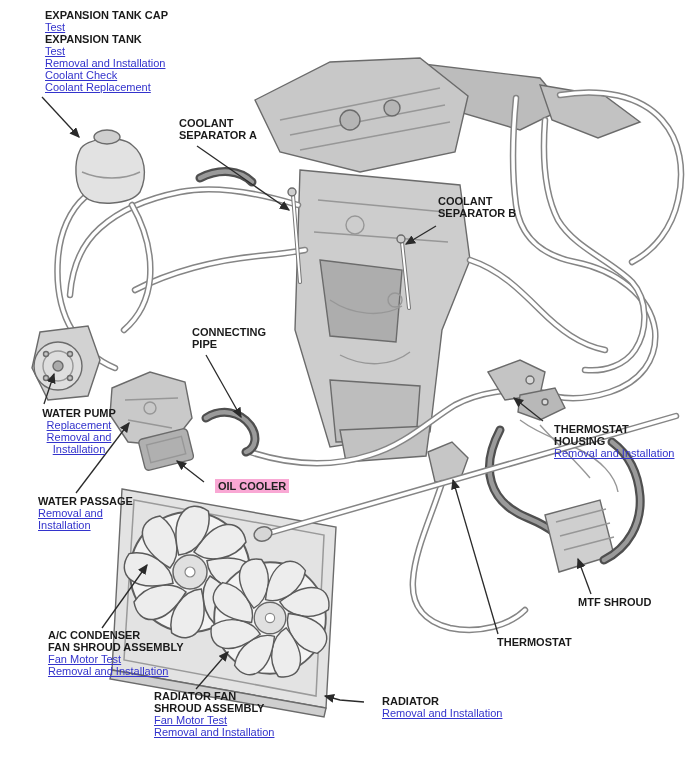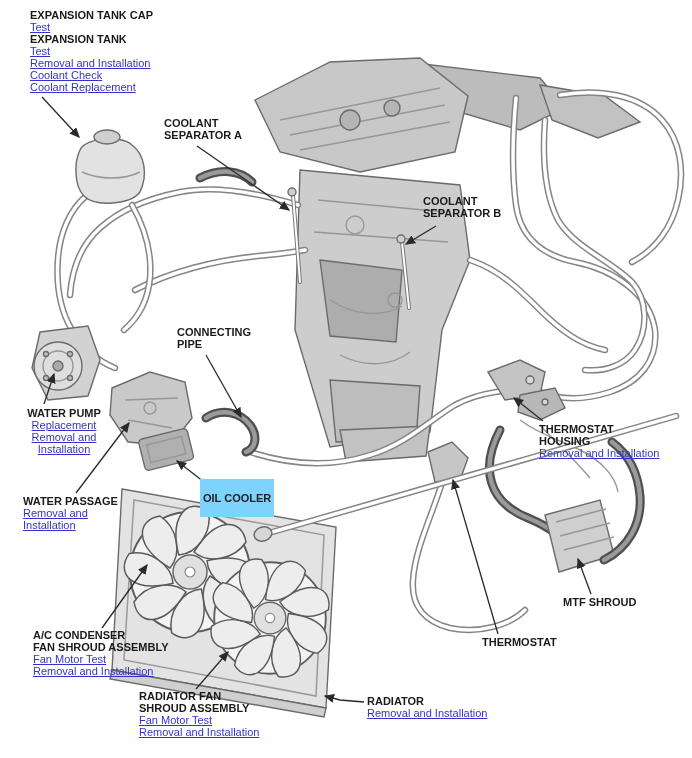--- a/index.html
+++ b/index.html
@@ -1,25 +1,25 @@
 <!DOCTYPE html>
 <html><head>
 <meta charset="utf-8">
 <style>
   html,body{margin:0;padding:0;background:#ffffff;}
   #stage{
     position:relative;width:692px;height:758px;background:#ffffff;overflow:hidden;
     font-family:"Liberation Sans",sans-serif;
   }
-  .callout{position:absolute;font-size:11px;line-height:12px;color:#1a1a1a;}
+  .callout{position:absolute;font-size:11px;line-height:12px;color:#1a1a1a;margin-left:15px;}
   .t{font-weight:bold;white-space:nowrap;letter-spacing:0;}
   a.lnk{display:block;color:#3333cc;text-decoration:underline;cursor:pointer;}
   .hl{
-    display:inline-block;font-weight:bold;color:#222222;background:#7dd3fc;
-    padding:13px 3px;white-space:nowrap;
+    display:inline-block;font-weight:bold;color:#222222;background:#f9a8d4;
+    padding:1px 3px;white-space:nowrap;
   }
   svg{position:absolute;left:0;top:0;}
   .tube-o{fill:none;stroke:#858585;stroke-width:6.5;stroke-linecap:round;stroke-linejoin:round;}
   .tube-i{fill:none;stroke:#ffffff;stroke-width:3.5;stroke-linecap:round;stroke-linejoin:round;}
   .tubeD-o{fill:none;stroke:#4f4f4f;stroke-width:9;stroke-linecap:round;stroke-linejoin:round;}
   .tubeD-i{fill:none;stroke:#9a9a9a;stroke-width:4.5;stroke-linecap:round;stroke-linejoin:round;}
   .thin-o{fill:none;stroke:#777777;stroke-width:4;stroke-linecap:round;}
   .thin-i{fill:none;stroke:#ffffff;stroke-width:2;stroke-linecap:round;}
   .part{stroke:#6b6b6b;stroke-width:1.4;}
   .detail{fill:none;stroke:#979797;stroke-width:1.4;}

